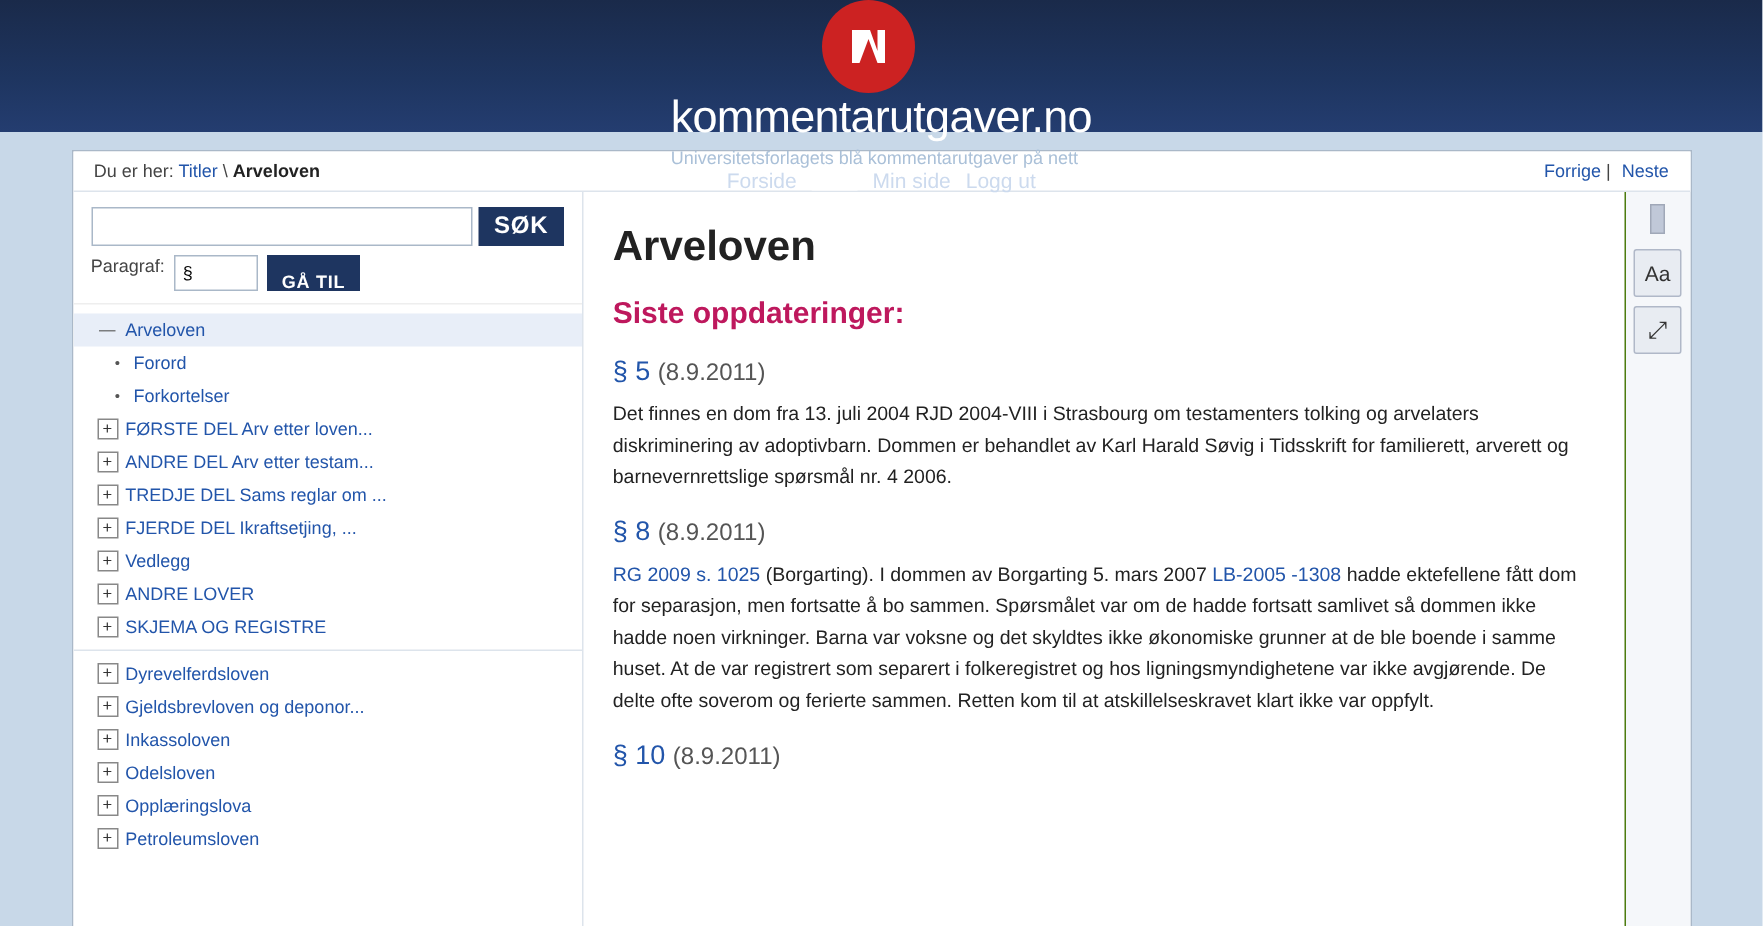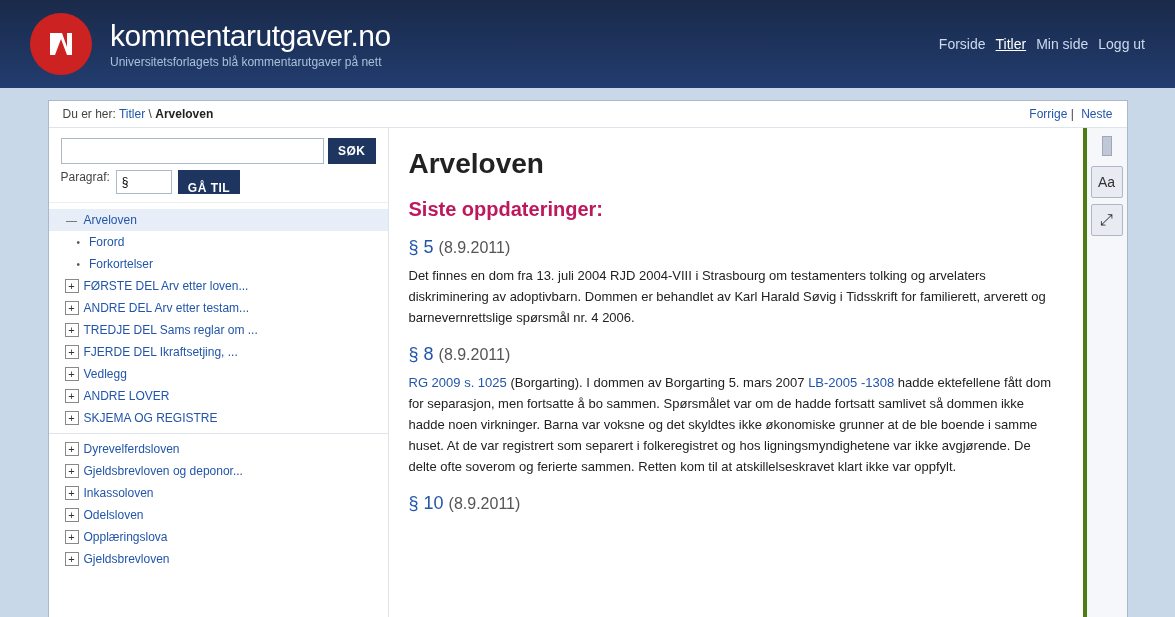--- a/index.html
+++ b/index.html
@@ -5,20 +5,21 @@
     * { box-sizing: border-box; margin: 0; padding: 0; }
     body { font-family: Arial, Helvetica, sans-serif; font-size: 13px; background: #c8d8e8; min-height: 617px; }
 
     
     .header {
       background: linear-gradient(180deg, #1a2a4a 0%, #1e3560 60%, #243d70 100%);
       height: 88px;
       display: flex;
       align-items: center;
       padding: 0 30px;
+      flex-direction: column;
     }
     .logo-circle {
       width: 62px; height: 62px;
       background: #cc2222;
       border-radius: 50%;
       display: flex; align-items: center; justify-content: center;
       margin-right: 18px;
       flex-shrink: 0;
     }
     .site-title-area { flex: 1; }
@@ -88,21 +89,21 @@
       padding: 2px 6px;
       font-size: 13px;
       background: white;
     }
     .search-btn {
       background: #1e3560;
       color: white;
       border: none;
       padding: 0 10px;
       height: 26px;
-      font-size: 12px;
+      font-size: 16px;
       font-weight: bold;
       cursor: pointer;
       letter-spacing: 0.5px;
     }
     .paragraph-row {
       display: flex;
       align-items: flex-start;
       gap: 6px;
     }
     .paragraph-label {
@@ -208,21 +209,21 @@
       font-size: 13px;
       color: #222;
       line-height: 1.6;
       margin-bottom: 10px;
     }
     .law-link { color: #2255aa; text-decoration: none; }
 
     
     .right-toolbar {
       width: 44px;
-      border-left: 4px solid #4d7c0f;
+      border-left: 1px solid #4d7c0f;
       background: #f5f7fa;
       display: flex;
       flex-direction: column;
       align-items: center;
       padding: 8px 4px;
       gap: 6px;
     }
     .toolbar-btn {
       width: 32px; height: 32px;
       background: #e8ecf2;
@@ -347,21 +348,21 @@
         <div class="tree-item">
           <span class="expand-icon">+</span>
           <a href="#">Odelsloven</a>
         </div>
         <div class="tree-item">
           <span class="expand-icon">+</span>
           <a href="#">Opplæringslova</a>
         </div>
         <div class="tree-item">
           <span class="expand-icon">+</span>
-          <a href="#">Gjeldsbrevloven</a>
+          <a href="#">Petroleumsloven</a>
         </div>
       </div>
     </div>
 
     <div class="main-content">
       <div class="content-scroll">
         <h1 class="page-title">Arveloven</h1>
         <h2 class="section-heading">Siste oppdateringer:</h2>
 
         <div>

